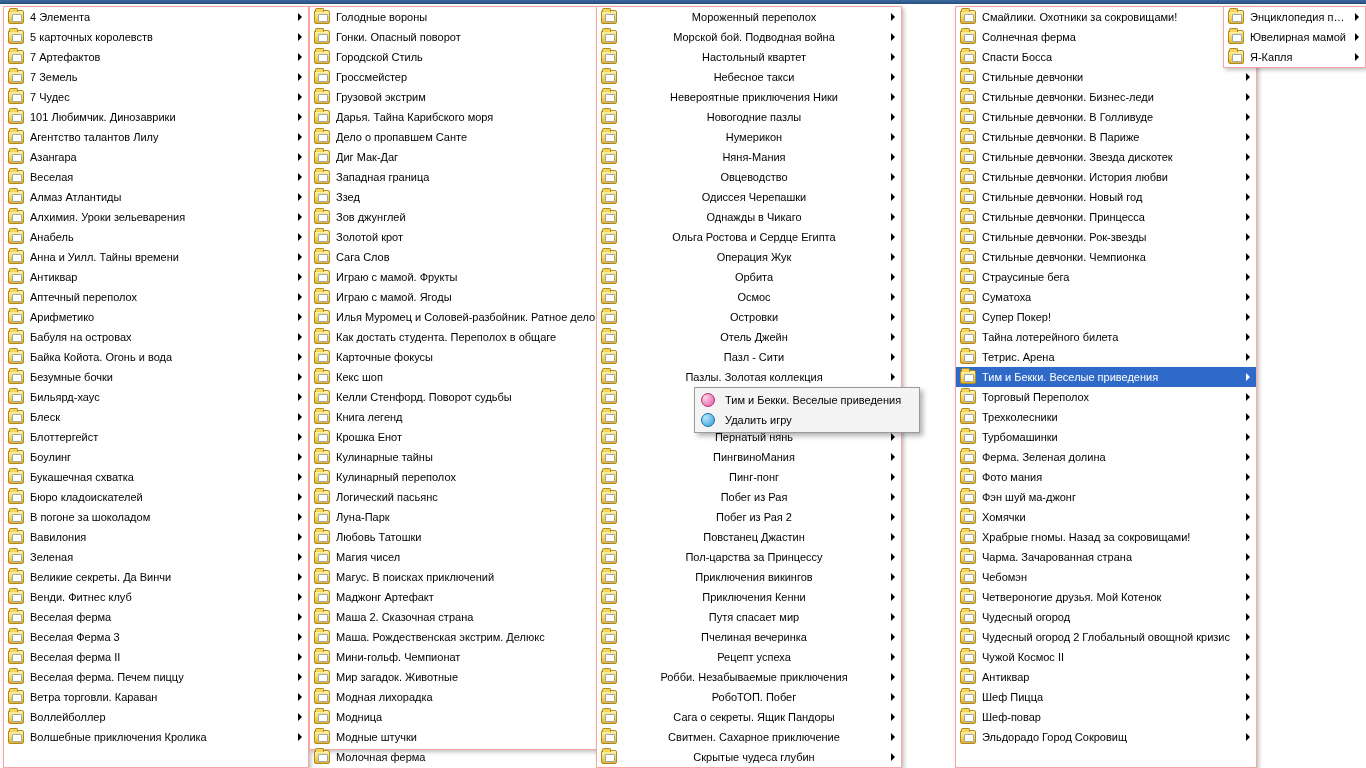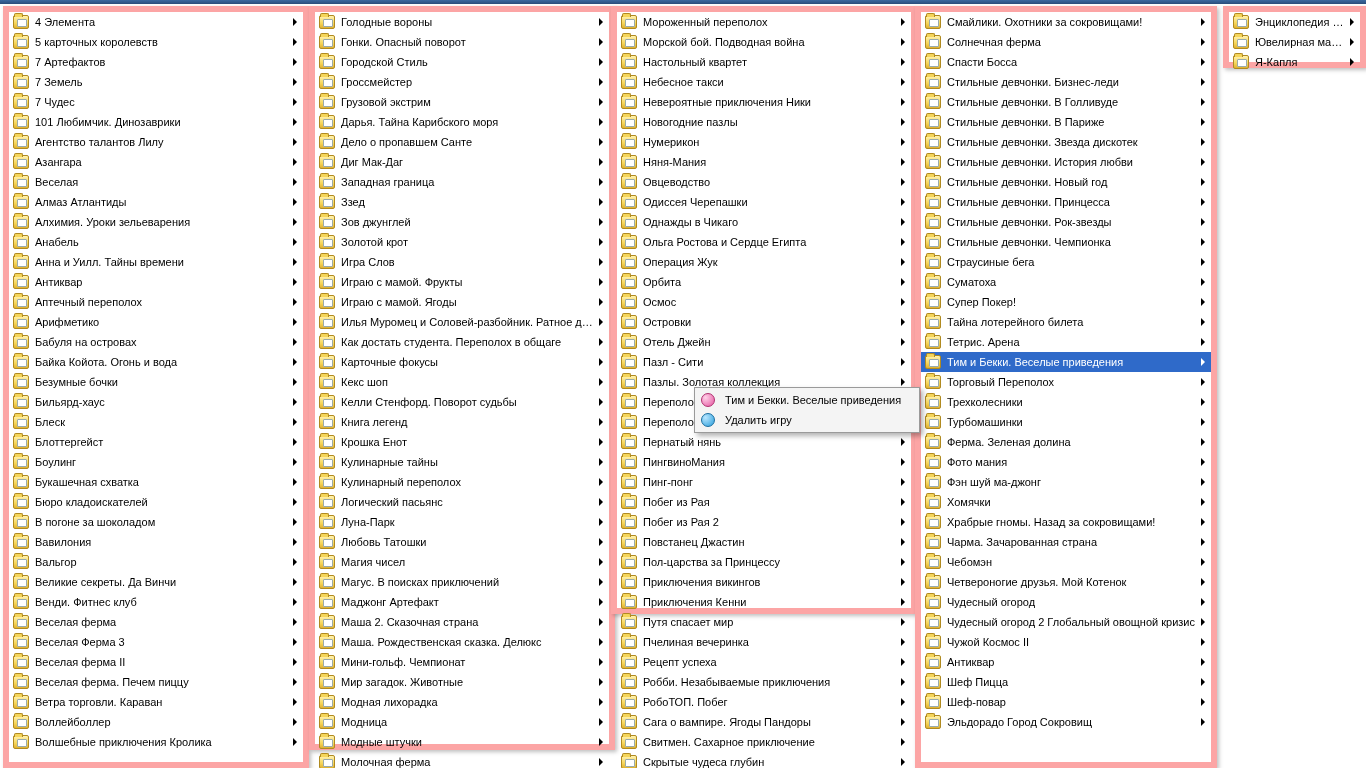--- a/index.html
+++ b/index.html
@@ -7,21 +7,21 @@
     width: 1366px; height: 768px;
     font-family: Tahoma, Arial, sans-serif;
     font-size: 11px;
     background: #fff;
     overflow: hidden;
     color: #000;
   }
   .layer {
     position: absolute;
     background: #fff;
-    border: 6px solid #fca5a5;
+    border: 1px solid #fca5a5;
     box-shadow: 2px 2px 4px rgba(0,0,0,0.25);
   }
   .topbar {
     position: absolute;
     left: 0; top: 0; width: 100%; height: 4px;
     background: linear-gradient(to bottom, #3c6aa0, #2b4d7a);
   }
   .col { position: absolute; top: 0; bottom: 0; }
   .row {
     display: flex;
@@ -231,21 +231,21 @@
       <span class="label">В погоне за шоколадом</span>
       <span class="arrow"></span>
     </div>
     <div class="row">
       <span class="folder"></span>
       <span class="label">Вавилония</span>
       <span class="arrow"></span>
     </div>
     <div class="row">
       <span class="folder"></span>
-      <span class="label">Вальгор</span>
+      <span class="label">Зеленая</span>
       <span class="arrow"></span>
     </div>
     <div class="row">
       <span class="folder"></span>
       <span class="label">Великие секреты. Да Винчи</span>
       <span class="arrow"></span>
     </div>
     <div class="row">
       <span class="folder"></span>
       <span class="label">Венди. Фитнес клуб</span>
@@ -343,21 +343,21 @@
       <span class="label">Зов джунглей</span>
       <span class="arrow"></span>
     </div>
     <div class="row">
       <span class="folder"></span>
       <span class="label">Золотой крот</span>
       <span class="arrow"></span>
     </div>
     <div class="row">
       <span class="folder"></span>
-      <span class="label">Игра Слов</span>
+      <span class="label">Сага Слов</span>
       <span class="arrow"></span>
     </div>
     <div class="row">
       <span class="folder"></span>
       <span class="label">Играю с мамой. Фрукты</span>
       <span class="arrow"></span>
     </div>
     <div class="row">
       <span class="folder"></span>
       <span class="label">Играю с мамой. Ягоды</span>
@@ -438,21 +438,21 @@
       <span class="label">Маджонг Артефакт</span>
       <span class="arrow"></span>
     </div>
     <div class="row">
       <span class="folder"></span>
       <span class="label">Маша 2. Сказочная страна</span>
       <span class="arrow"></span>
     </div>
     <div class="row">
       <span class="folder"></span>
-      <span class="label">Маша. Рождественская сказка. Делюкс</span>
+      <span class="label">Маша. Рождественская экстрим. Делюкс</span>
       <span class="arrow"></span>
     </div>
     <div class="row">
       <span class="folder"></span>
       <span class="label">Мини-гольф. Чемпионат</span>
       <span class="arrow"></span>
     </div>
     <div class="row">
       <span class="folder"></span>
       <span class="label">Мир загадок. Животные</span>
@@ -472,21 +472,21 @@
       <span class="folder"></span>
       <span class="label">Модные штучки</span>
       <span class="arrow"></span>
     </div>
     <div class="row">
       <span class="folder"></span>
       <span class="label">Молочная ферма</span>
       <span class="arrow"></span>
     </div>
   </div>
-<div id="col2" class="layer col" style="left: 611px; width: 306px; top: 6px; height: 608px;">
+<div id="col2" class="layer col" style="left: 596px; width: 306px; top: 6px; height: 762px; text-align: center;">
     <div class="row">
       <span class="folder"></span>
       <span class="label">Мороженный переполох</span>
       <span class="arrow"></span>
     </div>
     <div class="row">
       <span class="folder"></span>
       <span class="label">Морской бой. Подводная война</span>
       <span class="arrow"></span>
     </div>
@@ -650,48 +650,53 @@
       <span class="label">Робби. Незабываемые приключения</span>
       <span class="arrow"></span>
     </div>
     <div class="row">
       <span class="folder"></span>
       <span class="label">РобоТОП. Побег</span>
       <span class="arrow"></span>
     </div>
     <div class="row">
       <span class="folder"></span>
-      <span class="label">Сага о вампире. Ягоды Пандоры</span>
+      <span class="label">Сага о секреты. Ящик Пандоры</span>
       <span class="arrow"></span>
     </div>
     <div class="row">
       <span class="folder"></span>
       <span class="label">Свитмен. Сахарное приключение</span>
       <span class="arrow"></span>
     </div>
     <div class="row">
       <span class="folder"></span>
       <span class="label">Скрытые чудеса глубин</span>
       <span class="arrow"></span>
     </div>
   </div>
-<div id="col3" class="layer col" style="left: 915px; width: 302px; top: 6px; height: 762px;">
+<div id="col3" class="layer col" style="left: 955px; width: 302px; top: 6px; height: 762px;">
     <div class="row">
       <span class="folder"></span>
       <span class="label">Смайлики. Охотники за сокровищами!</span>
       <span class="arrow"></span>
     </div>
     <div class="row">
       <span class="folder"></span>
       <span class="label">Солнечная ферма</span>
       <span class="arrow"></span>
     </div>
     <div class="row">
       <span class="folder"></span>
       <span class="label">Спасти Босса</span>
+      <span class="arrow"></span>
+    </div>
+    <div class="row">
+      <span class="folder"></span>
+      <span class="label">Стильные девчонки</span>
       <span class="arrow"></span>
     </div>
     <div class="row">
       <span class="folder"></span>
       <span class="label">Стильные девчонки. Бизнес-леди</span>
       <span class="arrow"></span>
     </div>
     <div class="row">
       <span class="folder"></span>
       <span class="label">Стильные девчонки. В Голливуде</span>

